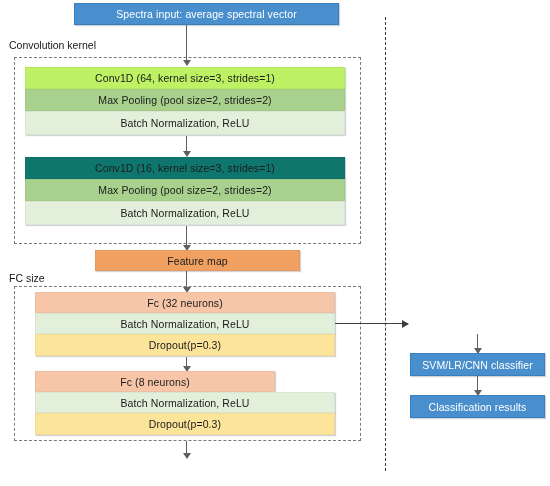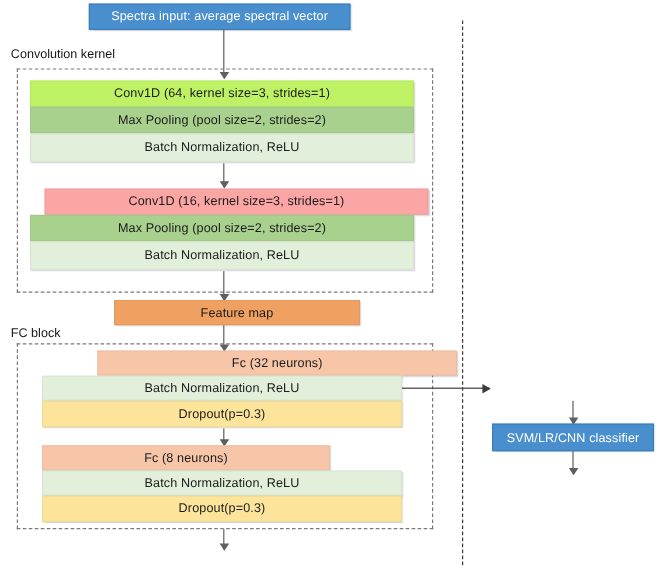--- a/index.html
+++ b/index.html
@@ -84,47 +84,47 @@
     border-top:4px solid transparent;
     border-bottom:4px solid transparent;
     border-left:7px solid #3d3d3d;
   }
 </style>
 </head>
 <body>
 
 <div id="canvas">
 
-  <div class="bar blue shadow" style="left:74px;top:3px;width:218px;height:22px;">Spectra input: average spectral vector</div>
+  <div class="bar blue shadow" style="left:74px;top:3px;width:265px;height:22px;">Spectra input: average spectral vector</div>
 
   <div class="arrow-v" style="left:186px;top:25px;height:40px;"></div>
 
   <div class="group-label" style="left:7px;top:39px;">Convolution kernel</div>
   <div class="group" style="left:14px;top:57px;width:347px;height:187px;"></div>
 
   <div class="bar shadow" style="left:25px;top:67px;width:320px;height:22px;background:#bef264;">Conv1D (64, kernel size=3, strides=1)</div>
   <div class="bar shadow" style="left:25px;top:89px;width:320px;height:22px;background:#a9d18e;">Max Pooling (pool size=2, strides=2)</div>
   <div class="bar shadow" style="left:25px;top:111px;width:320px;height:24px;background:#e2efda;">Batch Normalization, ReLU</div>
 
   <div class="arrow-v" style="left:186px;top:136px;height:20px;"></div>
 
-  <div class="bar shadow" style="left:25px;top:157px;width:320px;height:22px;background:#fca5a5;margin-left:12px;">Conv1D (16, kernel size=3, strides=1)</div>
+  <div class="bar shadow" style="left:25px;top:157px;width:320px;height:22px;background:#0f766e;">Conv1D (16, kernel size=3, strides=1)</div>
   <div class="bar shadow" style="left:25px;top:179px;width:320px;height:22px;background:#a9d18e;">Max Pooling (pool size=2, strides=2)</div>
   <div class="bar shadow" style="left:25px;top:201px;width:320px;height:24px;background:#e2efda;">Batch Normalization, ReLU</div>
 
   <div class="arrow-v" style="left:186px;top:226px;height:24px;"></div>
 
   <div class="bar shadow" style="left:95px;top:250px;width:205px;height:21px;background:#f0a061;">Feature map</div>
 
   <div class="arrow-v" style="left:186px;top:271px;height:21px;"></div>
 
-  <div class="group-label" style="left:7px;top:272px;">FC block</div>
+  <div class="group-label" style="left:7px;top:272px;">FC size</div>
   <div class="group" style="left:14px;top:286px;width:347px;height:155px;"></div>
 
-  <div class="bar shadow" style="left:35px;top:292px;width:300px;height:21px;background:#f7c6a8;margin-left:46px;">Fc (32 neurons)</div>
+  <div class="bar shadow" style="left:35px;top:292px;width:300px;height:21px;background:#f7c6a8;">Fc (32 neurons)</div>
   <div class="bar shadow" style="left:35px;top:313px;width:300px;height:21px;background:#e2efda;">Batch Normalization, ReLU</div>
   <div class="bar shadow" style="left:35px;top:334px;width:300px;height:22px;background:#fce49a;">Dropout(p=0.3)</div>
 
   <div class="arrow-v" style="left:186px;top:357px;height:14px;"></div>
 
   <div class="bar shadow" style="left:35px;top:371px;width:240px;height:21px;background:#f7c6a8;">Fc (8 neurons)</div>
   <div class="bar shadow" style="left:35px;top:392px;width:300px;height:21px;background:#e2efda;">Batch Normalization, ReLU</div>
   <div class="bar shadow" style="left:35px;top:413px;width:300px;height:22px;background:#fce49a;">Dropout(p=0.3)</div>
 
   <div class="arrow-v" style="left:186px;top:441px;height:17px;"></div>
@@ -134,14 +134,15 @@
 
   <div class="arrow-h" style="left:335px;top:323px;width:73px;"></div>
 
 
   <div class="arrow-v" style="left:477px;top:334px;height:19px;"></div>
 
   <div class="bar blue shadow" style="left:410px;top:353px;width:135px;height:23px;">SVM/LR/CNN classifier</div>
 
   <div class="arrow-v" style="left:477px;top:376px;height:19px;"></div>
 
+  <div class="bar blue shadow" style="left:410px;top:395px;width:135px;height:23px;">Classification results</div>
 
 </div>
 
 </body></html>

